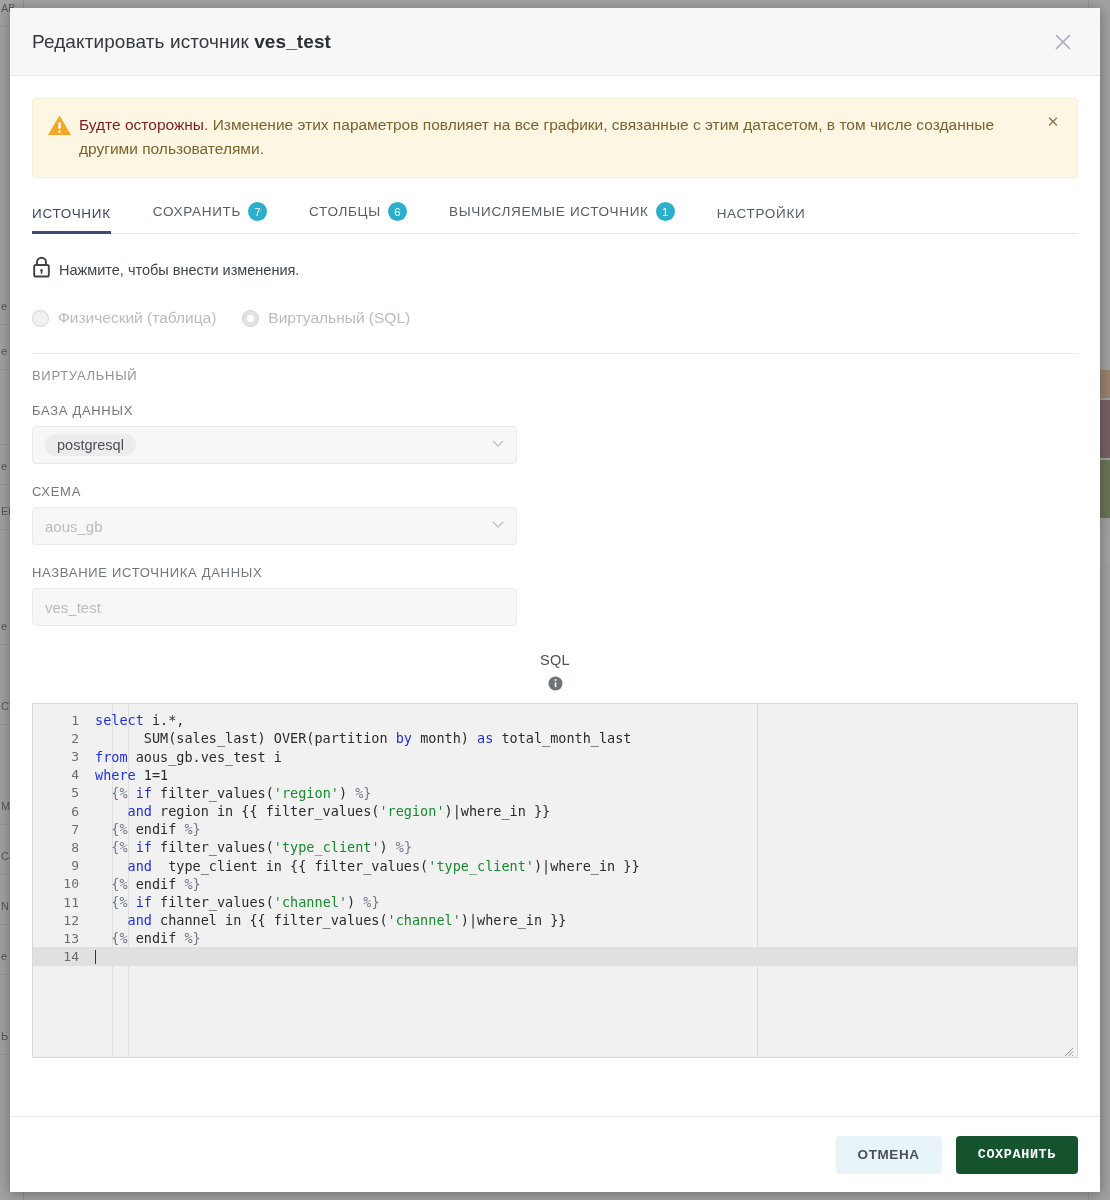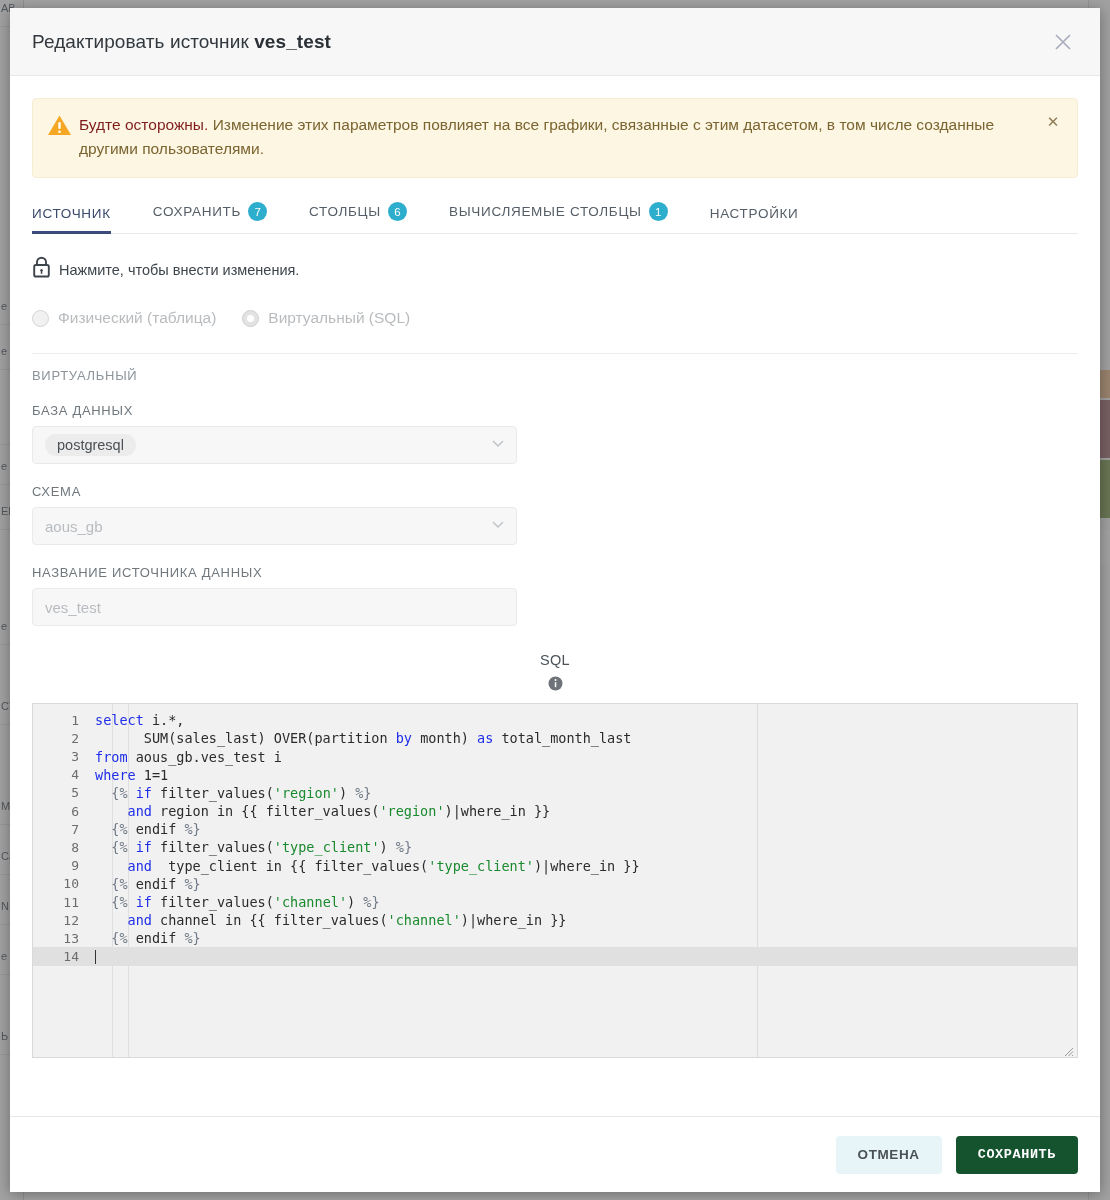--- a/index.html
+++ b/index.html
@@ -233,21 +233,21 @@
       </div>
       <div class="tab">
         <span>СОХРАНИТЬ</span>
         <span class="badge">7</span>
       </div>
       <div class="tab">
         <span>СТОЛБЦЫ</span>
         <span class="badge">6</span>
       </div>
       <div class="tab">
-        <span>ВЫЧИСЛЯЕМЫЕ СТОЛБЦЫ</span>
+        <span>ВЫЧИСЛЯЕМЫЕ ИСТОЧНИК</span>
         <span class="badge">1</span>
       </div>
       <div class="tab">
         <span>НАСТРОЙКИ</span>
       </div>
     </div>
 
     <div id="lock-row">
       <span>
         <svg width="19" height="23" viewBox="0 0 19 23">

